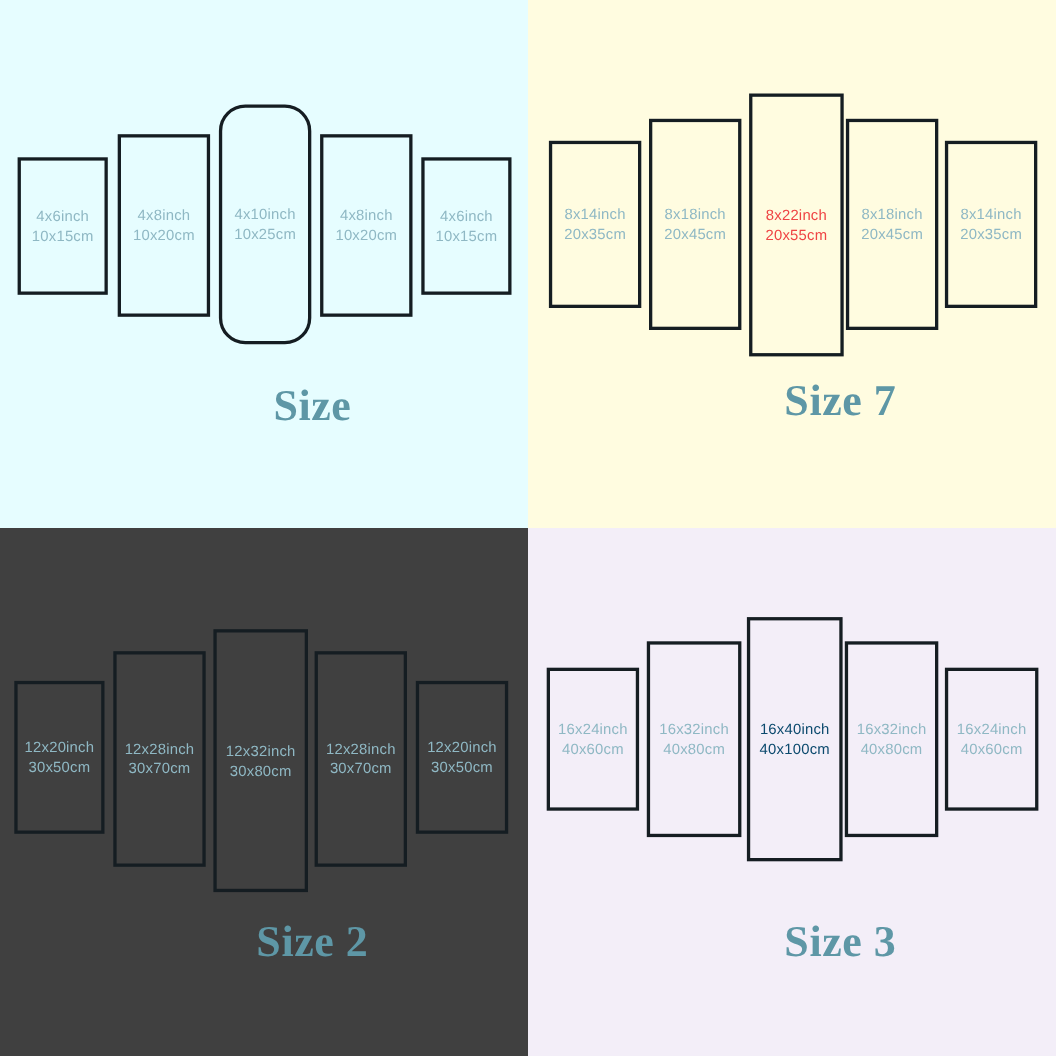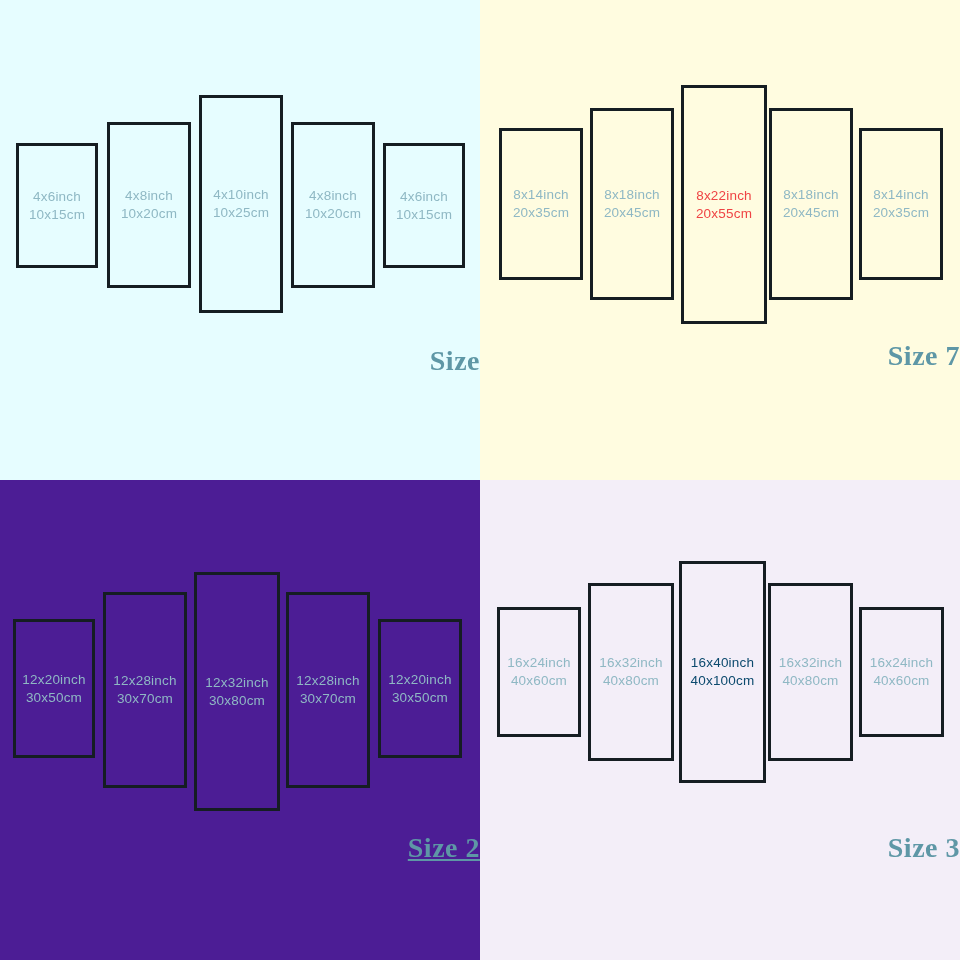--- a/index.html
+++ b/index.html
@@ -53,43 +53,44 @@
     white-space: nowrap;
     user-select: none;
   }
   .panel-label .l2 {
     display: block;
   }
   .quad-title {
     position: absolute;
     left: 0;
     width: 480px;
-    text-align: right;
+    text-align: center;
     color: #5e97a6;
     font-family: "Liberation Serif", serif;
     font-weight: bold;
-    font-size: 28px;
+    font-size: 40px;
     letter-spacing: 0.5px;
     user-select: none;
+    padding-left: 44px;
   }
 </style>
 </head>
 <body style="background: rgb(255, 255, 255);">
 
 <div class="board">
 
   <div class="quadrant" style="background: rgb(230, 253, 255);">
     <div class="panels">
         <div class="panel" style="left: 16px; top: 143px; width: 82px; height: 125px; border-color: rgb(21, 29, 34);">
           <div class="panel-label" style="color: rgb(143, 184, 196);"><span>4x6inch</span><span class="l2">10x15cm</span></div>
         </div>
         <div class="panel" style="left: 107px; top: 122px; width: 84px; height: 166px; border-color: rgb(21, 29, 34);">
           <div class="panel-label" style="color: rgb(143, 184, 196);"><span>4x8inch</span><span class="l2">10x20cm</span></div>
         </div>
-        <div class="panel" style="left: 199px; top: 95px; width: 84px; height: 218px; border-color: rgb(21, 29, 34);">
+        <div class="panel" style="left: 199px; top: 95px; width: 84px; height: 218px; border-color: rgb(21, 29, 34); border-radius: 24px;">
           <div class="panel-label" style="color: rgb(143, 184, 196);"><span>4x10inch</span><span class="l2">10x25cm</span></div>
         </div>
         <div class="panel" style="left: 291px; top: 122px; width: 84px; height: 166px; border-color: rgb(21, 29, 34);">
           <div class="panel-label" style="color: rgb(143, 184, 196);"><span>4x8inch</span><span class="l2">10x20cm</span></div>
         </div>
         <div class="panel" style="left: 383px; top: 143px; width: 82px; height: 125px; border-color: rgb(21, 29, 34);">
           <div class="panel-label" style="color: rgb(143, 184, 196);"><span>4x6inch</span><span class="l2">10x15cm</span></div>
         </div>
       </div>
     <div class="quad-title" style="top: 345px; color: rgb(94, 151, 166);">Size</div>
@@ -109,39 +110,39 @@
         <div class="panel" style="left: 289px; top: 108px; width: 84px; height: 192px; border-color: rgb(21, 29, 34);">
           <div class="panel-label" style="color: rgb(143, 184, 196);"><span>8x18inch</span><span class="l2">20x45cm</span></div>
         </div>
         <div class="panel" style="left: 379px; top: 128px; width: 84px; height: 152px; border-color: rgb(21, 29, 34);">
           <div class="panel-label" style="color: rgb(143, 184, 196);"><span>8x14inch</span><span class="l2">20x35cm</span></div>
         </div>
       </div>
     <div class="quad-title" style="top: 340px; color: rgb(94, 151, 166);">Size 7</div>
   </div>
 
-  <div class="quadrant" style="background: #4c1d95;">
+  <div class="quadrant" style="background: #404040;">
     <div class="panels">
         <div class="panel" style="left: 13px; top: 139px; width: 82px; height: 139px; border-color: rgb(21, 29, 34);">
           <div class="panel-label" style="color: rgb(143, 184, 196);"><span>12x20inch</span><span class="l2">30x50cm</span></div>
         </div>
         <div class="panel" style="left: 103px; top: 112px; width: 84px; height: 196px; border-color: rgb(21, 29, 34);">
           <div class="panel-label" style="color: rgb(143, 184, 196);"><span>12x28inch</span><span class="l2">30x70cm</span></div>
         </div>
         <div class="panel" style="left: 194px; top: 92px; width: 86px; height: 239px; border-color: rgb(21, 29, 34);">
           <div class="panel-label" style="color: rgb(143, 184, 196);"><span>12x32inch</span><span class="l2">30x80cm</span></div>
         </div>
         <div class="panel" style="left: 286px; top: 112px; width: 84px; height: 196px; border-color: rgb(21, 29, 34);">
           <div class="panel-label" style="color: rgb(143, 184, 196);"><span>12x28inch</span><span class="l2">30x70cm</span></div>
         </div>
         <div class="panel" style="left: 378px; top: 139px; width: 84px; height: 139px; border-color: rgb(21, 29, 34);">
           <div class="panel-label" style="color: rgb(143, 184, 196);"><span>12x20inch</span><span class="l2">30x50cm</span></div>
         </div>
       </div>
-    <div class="quad-title" style="top: 352px; color: rgb(94, 151, 166); text-decoration: underline;">Size 2</div>
+    <div class="quad-title" style="top: 352px; color: rgb(94, 151, 166);">Size 2</div>
   </div>
 
   <div class="quadrant" style="background: rgb(243, 238, 248);">
     <div class="panels">
         <div class="panel" style="left: 17px; top: 127px; width: 84px; height: 130px; border-color: rgb(21, 29, 34);">
           <div class="panel-label" style="color: rgb(143, 184, 196);"><span>16x24inch</span><span class="l2">40x60cm</span></div>
         </div>
         <div class="panel" style="left: 108px; top: 103px; width: 86px; height: 178px; border-color: rgb(21, 29, 34);">
           <div class="panel-label" style="color: rgb(143, 184, 196);"><span>16x32inch</span><span class="l2">40x80cm</span></div>
         </div>

